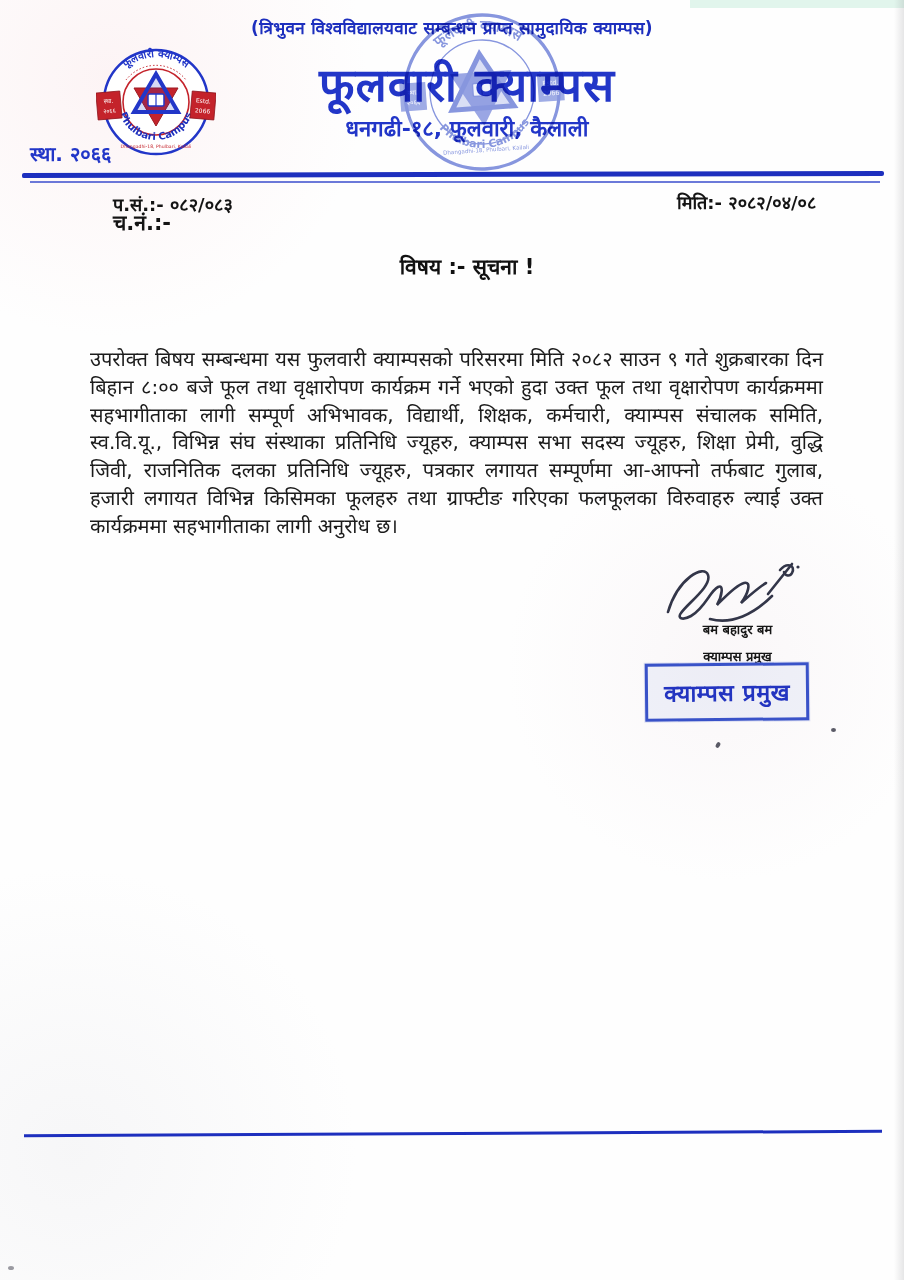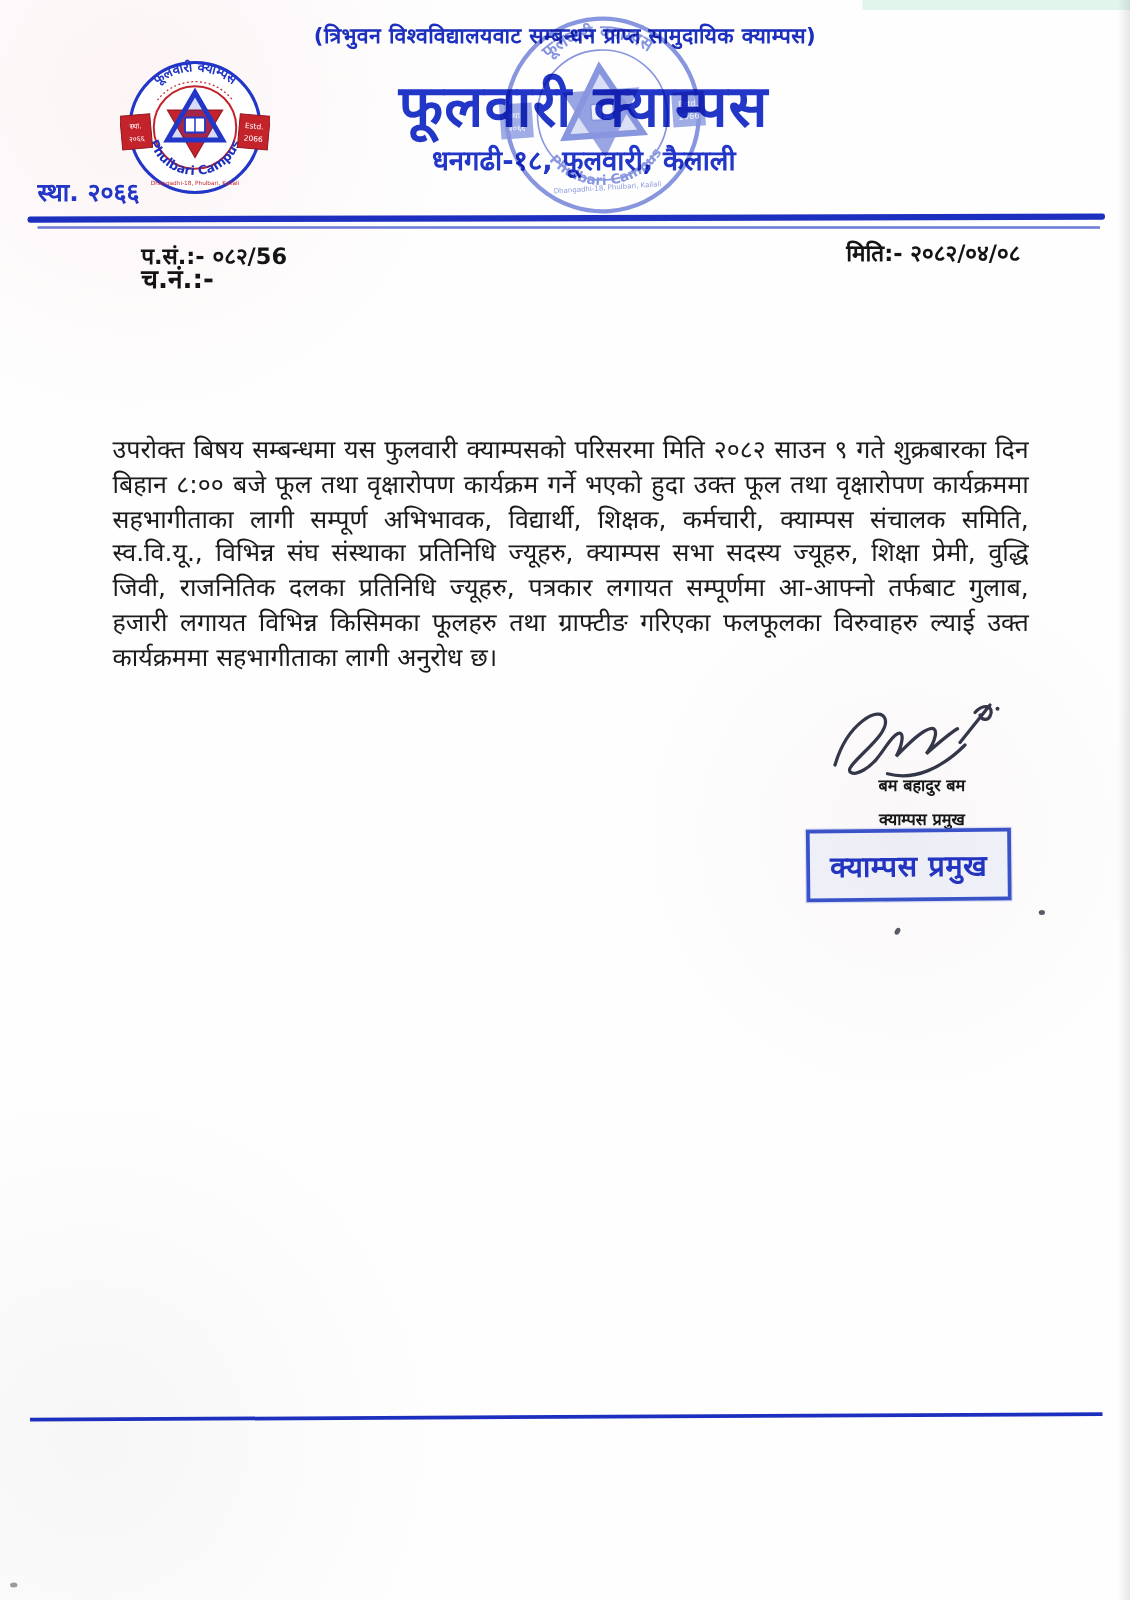--- a/index.html
+++ b/index.html
@@ -133,24 +133,25 @@
         <rect x="142" y="72" width="26" height="28" fill="rgba(63,87,204,0.8)"></rect>
         <text x="155" y="84" font-size="6.5" fill="#eef2ff" text-anchor="middle">Estd.</text>
         <text x="155" y="94" font-size="6.5" fill="#eef2ff" text-anchor="middle">2066</text>
       </g>
     </svg>
   </div>
 
   <div class="rule-thick"></div>
   <div class="rule-thin"></div>
 
-  <div class="ref-no">प.सं.:- ०८२/56</div>
+  <div class="ref-no">प.सं.:- ०८२/०८३</div>
   <div class="date-no">मिति:- २०८२/०४/०८</div>
   <div class="dispatch-no">च.नं.:-</div>
 
+  <div class="subject">विषय :- सूचना !</div>
 
   <div class="body-text">उपरोक्त बिषय सम्बन्धमा यस फुलवारी क्याम्पसको परिसरमा मिति २०८२ साउन ९ गते शुक्रबारका दिन बिहान ८:०० बजे फूल तथा वृक्षारोपण कार्यक्रम गर्ने भएको हुदा उक्त फूल तथा वृक्षारोपण कार्यक्रममा सहभागीताका लागी सम्पूर्ण अभिभावक, विद्यार्थी, शिक्षक, कर्मचारी, क्याम्पस संचालक समिति, स्व.वि.यू., विभिन्न संघ संस्थाका प्रतिनिधि ज्यूहरु, क्याम्पस सभा सदस्य ज्यूहरु, शिक्षा प्रेमी, वुद्धि जिवी, राजनितिक दलका प्रतिनिधि ज्यूहरु, पत्रकार लगायत सम्पूर्णमा आ-आफ्नो तर्फबाट गुलाब, हजारी लगायत विभिन्न किसिमका फूलहरु तथा ग्राफ्टीङ गरिएका फलफूलका विरुवाहरु ल्याई उक्त कार्यक्रममा सहभागीताका लागी अनुरोध छ।</div>
 
   <svg class="signature-svg" viewBox="0 0 155 72">
     <g fill="none" stroke="#23263a" stroke-width="2.6" stroke-linecap="round" opacity="0.92">
       <path d="M 16 54 C 26 20, 52 6, 56 17 C 60 28, 36 45, 29 55 C 25 60, 30 63, 39 58 C 53 50, 58 33, 66 29 C 72 26, 70 38, 65 47 C 73 39, 84 27, 92 25 C 100 23, 96 36, 89 45 C 97 38, 107 29, 114 25"></path>
       <path d="M 58 61 C 80 67, 102 56, 120 38"></path>
       <path d="M 116 36 L 140 6"></path>
       <path d="M 128 12 C 135 4, 144 7, 140 15 C 138 19, 133 18, 132 14"></path>
       <circle cx="146" cy="9" r="1.6" fill="#23263a" stroke="none"></circle>

